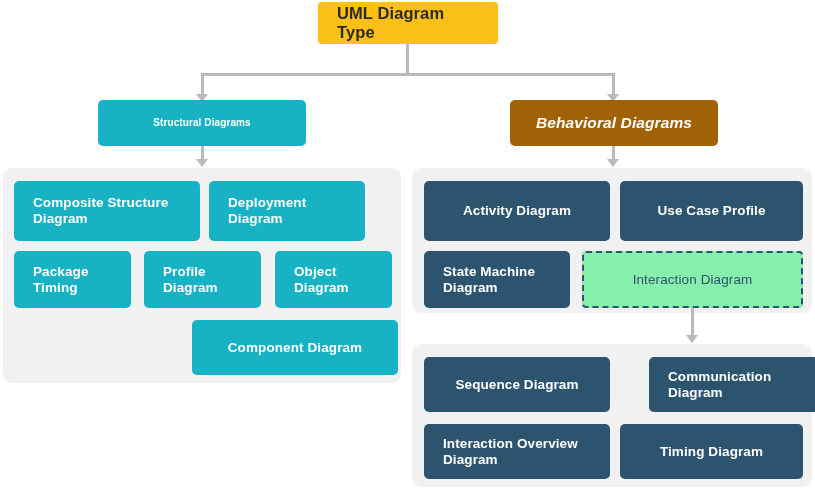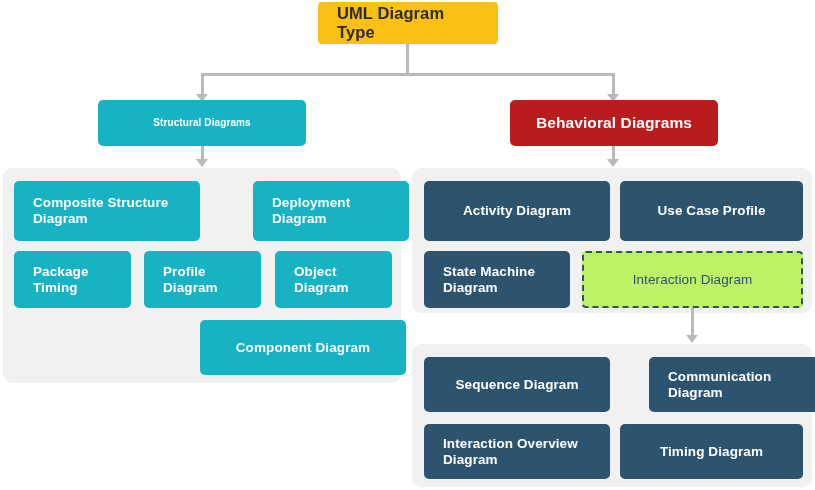--- a/index.html
+++ b/index.html
@@ -37,33 +37,34 @@
     background: #FBC016;
     color: #2b2b2b;
     font-size: 16.5px;
     border-radius: 4px;
   }
   .node.branch-teal {
     background: #17B2C3;
     font-size: 10px;
   }
   .node.branch-dark {
-    background: #b91c1c;
+    background: #a16207;
     font-size: 15.5px;
+    font-style: italic;
   }
   .node.leaf-teal {
     background: #17B2C3;
     font-size: 13.5px;
   }
   .node.leaf-dark {
     background: #2D546E;
     font-size: 13.5px;
   }
   .node.leaf-dashed {
-    background: #bef264;
+    background: #86efac;
     color: #2D546E;
     font-size: 13.5px;
     border: 2px dashed #2D546E;
     border-radius: 4px;
     font-weight: normal;
   }
 
   
   .panel {
     position: absolute;
@@ -110,30 +111,30 @@
   <div class="arrowhead" style="left:196px; top:159px;"></div>
 
   <div class="conn-v" style="left:612px; top:146px; height:16px;"></div>
   <div class="arrowhead" style="left:607px; top:159px;"></div>
 
   <div class="panel" style="left:3px; top:168px; width:398px; height:215px;">
   </div>
 
   <div class="node leaf-teal" style="left:14px; top:181px; width:186px; height:60px;">Composite Structure Diagram</div>
 
-  <div class="node leaf-teal" style="left:209px; top:181px; width:156px; height:60px;margin-left:44px;">Deployment Diagram</div>
+  <div class="node leaf-teal" style="left:209px; top:181px; width:156px; height:60px;">Deployment Diagram</div>
 
   <div class="node leaf-teal" style="left:14px; top:251px; width:117px; height:57px;">Package Timing</div>
 
   <div class="node leaf-teal" style="left:144px; top:251px; width:117px; height:57px;">Profile Diagram</div>
 
   <div class="node leaf-teal" style="left:275px; top:251px; width:117px; height:57px;">Object Diagram</div>
 
 
-  <div class="node leaf-teal" style="left:200px; top:320px; width:206px; height:55px;">Component Diagram</div>
+  <div class="node leaf-teal" style="left:192px; top:320px; width:206px; height:55px;">Component Diagram</div>
 
   <div class="panel" style="left:412px; top:168px; width:400px; height:145px;">
   </div>
 
   <div class="node leaf-dark" style="left:424px; top:181px; width:186px; height:60px;">Activity Diagram</div>
 
   <div class="node leaf-dark" style="left:620px; top:181px; width:183px; height:60px;">Use Case Profile</div>
 
   <div class="node leaf-dark" style="left:424px; top:251px; width:146px; height:57px;">State Machine Diagram</div>
 

